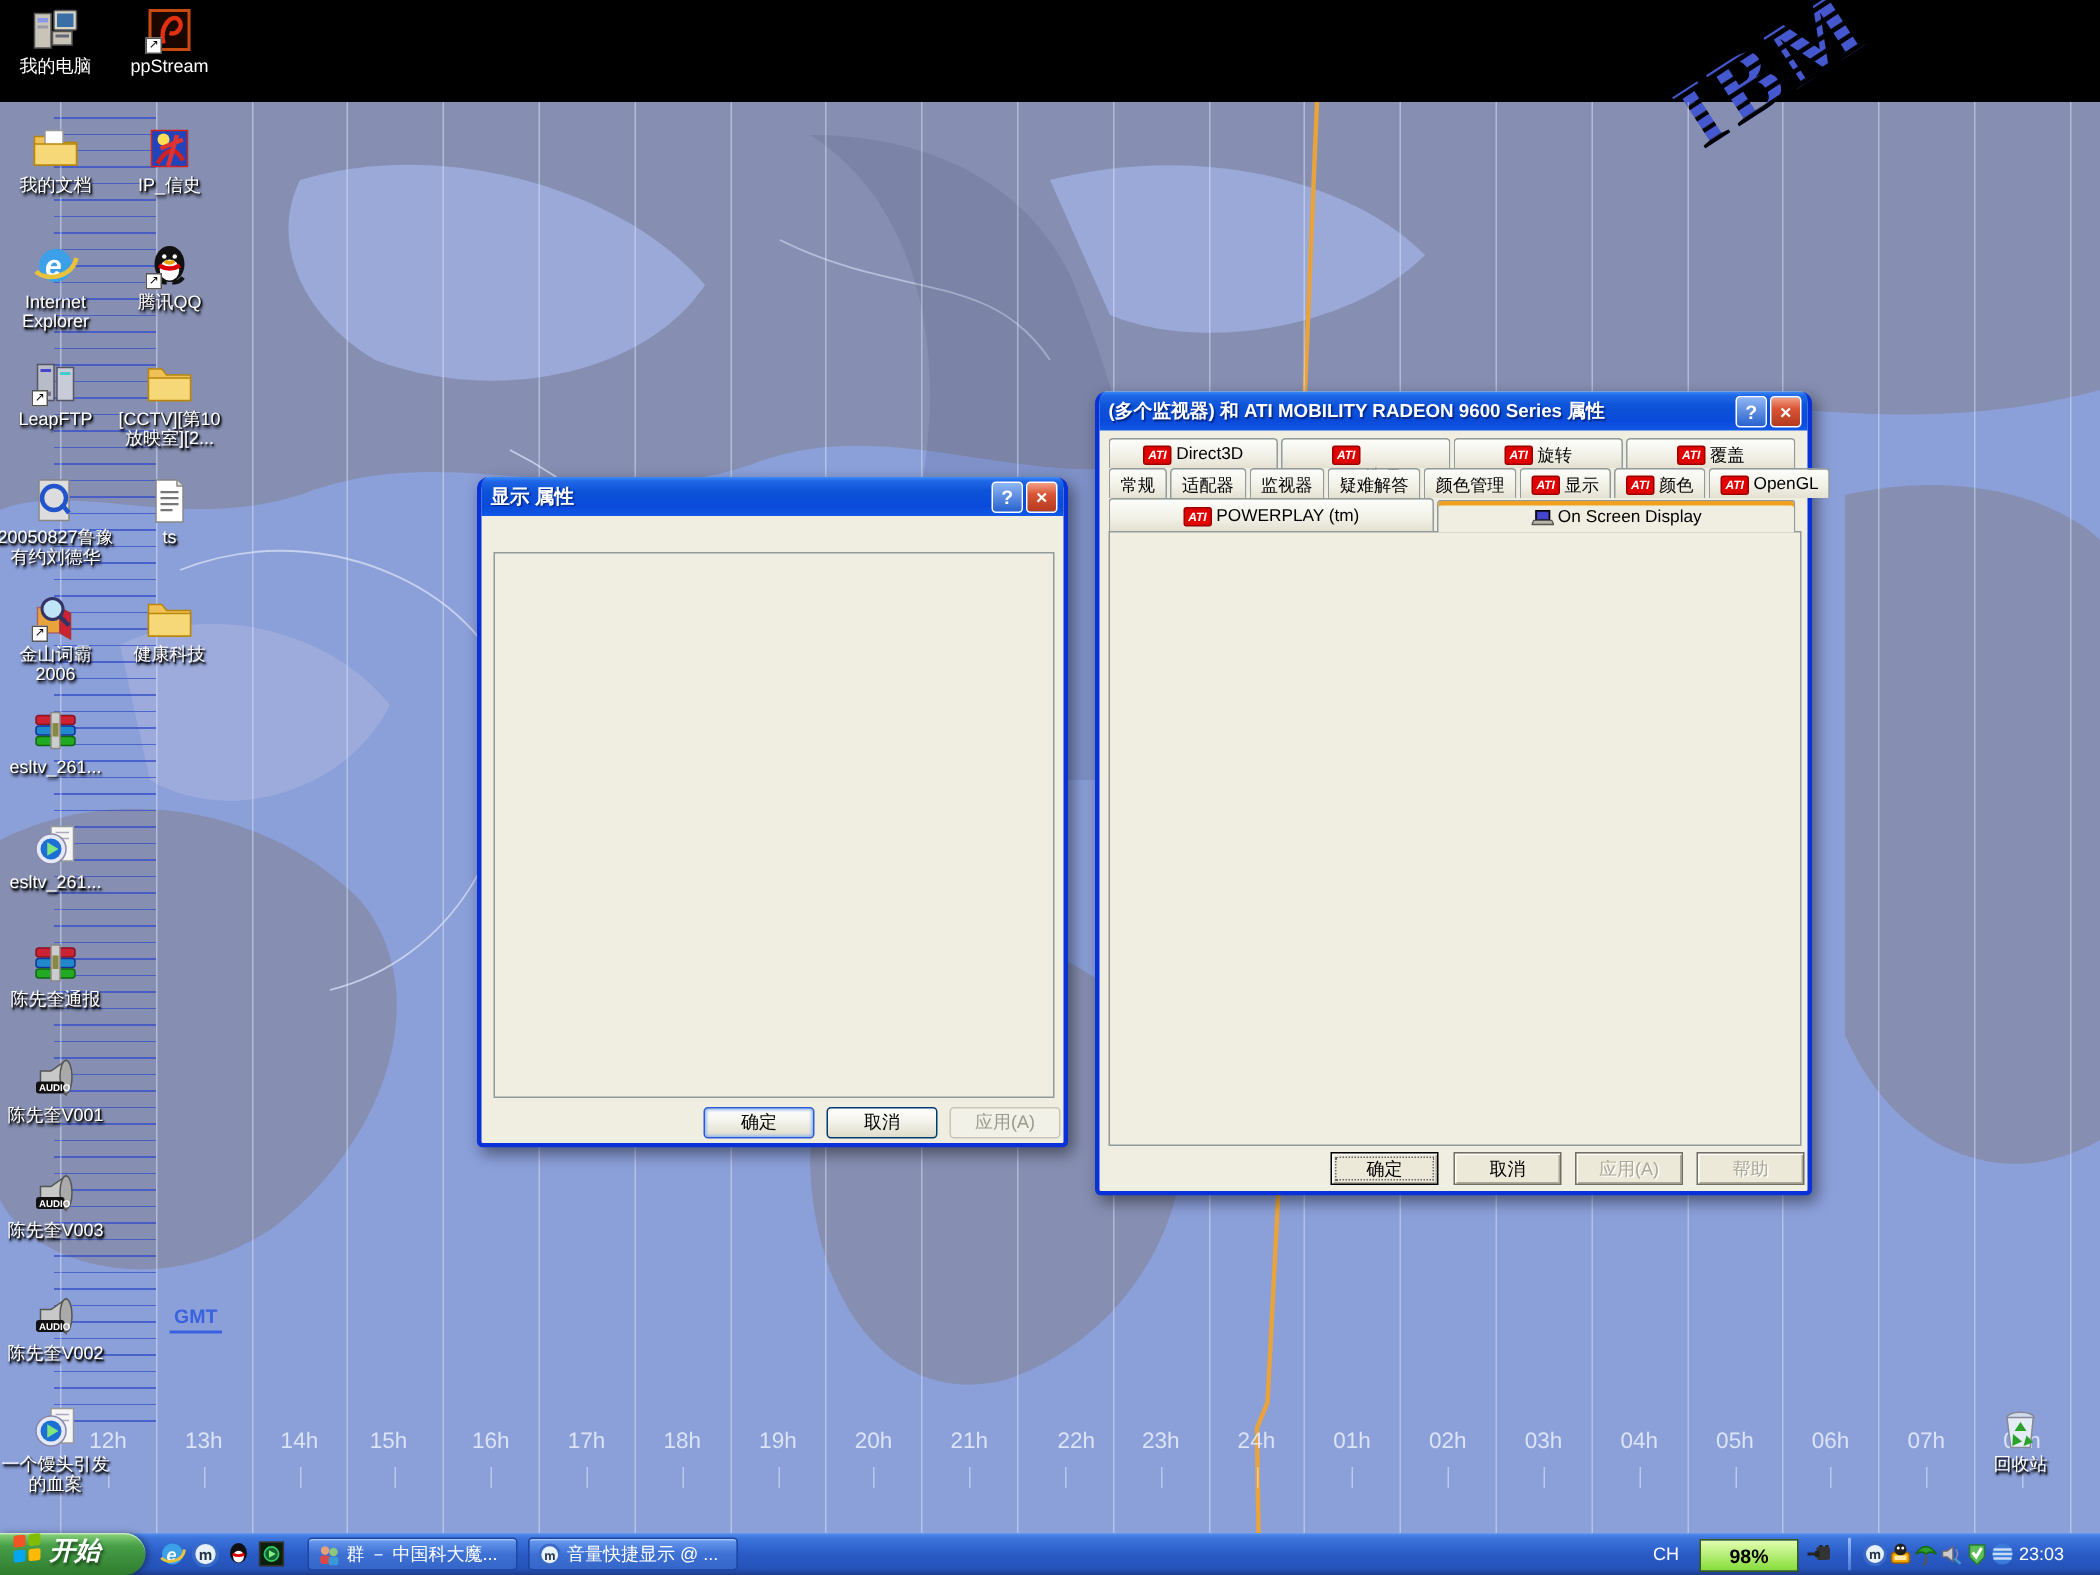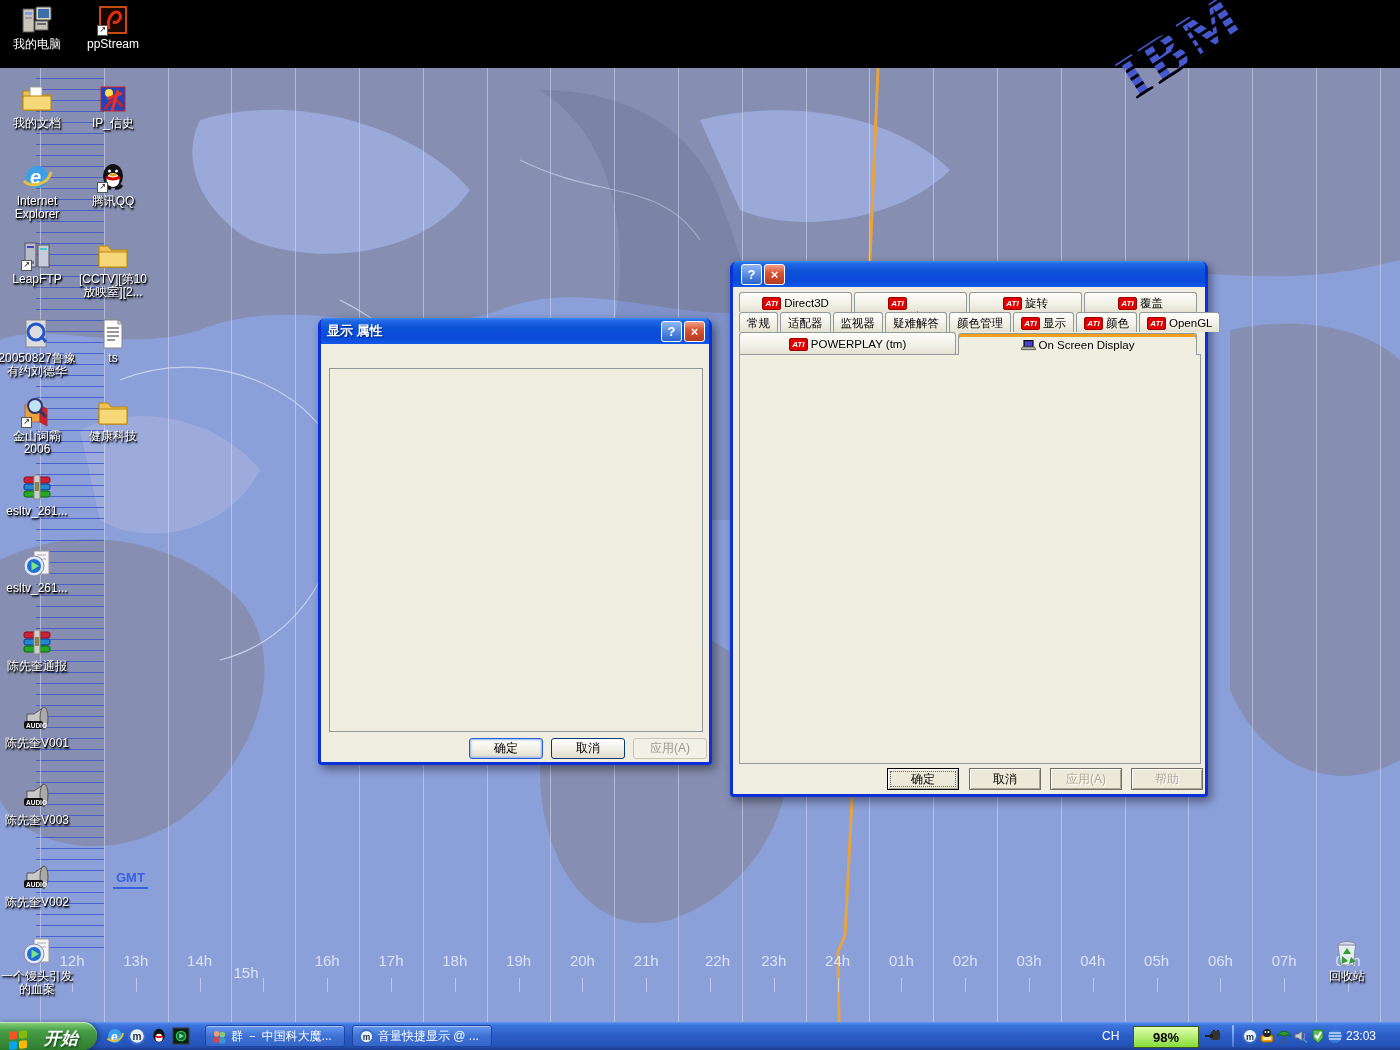--- a/index.html
+++ b/index.html
@@ -77,21 +77,21 @@
   .feat-row{position:absolute;display:flex;align-items:center;height:17px;}
   .feat-icon{width:40px;display:flex;justify-content:center;flex:none;}
   .ibm-pill{width:46px;height:13px;border-radius:7px;background:linear-gradient(#8A96D8,#2A3670);border:1px solid #1A2450;
     color:#fff;font-size:7px;font-weight:bold;font-style:italic;display:flex;align-items:center;justify-content:center;flex:none;}
   
   #taskbar{position:absolute;left:0;top:1022px;width:1400px;height:28px;z-index:20;
     background:linear-gradient(180deg,#6FA1F0 0%,#4A85E8 4%,#3C74DC 12%,#2A5BC6 50%,#2453B8 85%,#1E3C8C 100%);}
   #start-btn{position:absolute;left:0;top:0;width:97px;height:28px;border-radius:0 14px 14px 0;
     background:linear-gradient(180deg,#8CD47C 0%,#48A048 30%,#3D8F3D 60%,#2E7D2E 100%);
     box-shadow:inset 0 1px 0 rgba(255,255,255,.5),2px 0 4px rgba(0,0,0,.35);
-    display:flex;align-items:flex-end;gap:16px;padding-left:8px;box-sizing:border-box;}
+    display:flex;align-items:flex-start;gap:5px;padding-left:8px;box-sizing:border-box;}
   #start-btn .stxt{color:#fff;font-weight:bold;font-style:italic;font-size:17px;text-shadow:1px 2px 2px #1E4B1E;}
   .ql-icon{position:absolute;top:5px;width:18px;height:18px;}
   .ql-icon svg{width:18px;height:18px;display:block;}
   .task-btn{position:absolute;top:3px;height:22px;border-radius:3px;border:1px solid #1E46A0;
     background:linear-gradient(#699BF0,#3E71D4 50%,#3565C8);box-shadow:inset 0 1px 0 rgba(255,255,255,.4);
     display:flex;align-items:center;gap:4px;padding:0 6px;color:#fff;font-size:12px;box-sizing:border-box;white-space:nowrap;overflow:hidden;}
   .task-btn svg{width:15px;height:15px;flex:none;}
   .tray-txt{position:absolute;color:#fff;font-size:12px;top:7px;}
   #battery{position:absolute;left:1133px;top:4px;width:64px;height:20px;background:linear-gradient(#E2FFB0,#86DC3A);
     border:1px solid #3A5A1A;display:flex;align-items:center;justify-content:center;color:#000;font-weight:bold;font-size:13px;}
@@ -164,21 +164,21 @@
       <div class="tz-line" style="left:1188.3999999999999px;"></div>
       <div class="tz-line" style="left:1252.2px;"></div>
       <div class="tz-line" style="left:1316px;"></div>
       <div class="tz-line" style="left:1379.8px;"></div>
       <div class="tz-label" style="left:52px;">12h</div>
       <div class="tz-tick" style="left:72px;"></div>
       <div class="tz-label" style="left:115.80000000000001px;">13h</div>
       <div class="tz-tick" style="left:135.8px;"></div>
       <div class="tz-label" style="left:179.6px;">14h</div>
       <div class="tz-tick" style="left:199.6px;"></div>
-      <div class="tz-label" style="left:226px;margin-top:12px;">15h</div>
+      <div class="tz-label" style="left:239px;">15h</div>
       <div class="tz-tick" style="left:263.4px;"></div>
       <div class="tz-label" style="left:307.2px;">16h</div>
       <div class="tz-tick" style="left:327.2px;"></div>
       <div class="tz-label" style="left:371px;">17h</div>
       <div class="tz-tick" style="left:391px;"></div>
       <div class="tz-label" style="left:434.79999999999995px;">18h</div>
       <div class="tz-tick" style="left:454.79999999999995px;"></div>
       <div class="tz-label" style="left:498.5999999999999px;">19h</div>
       <div class="tz-tick" style="left:518.5999999999999px;"></div>
       <div class="tz-label" style="left:562.4px;">20h</div>
@@ -504,20 +504,21 @@
     <div class="xp-btn" style="left:188px;top:356px;width:92px;height:20px;">疑难解答(T)...</div>
     <div class="xp-btn" style="left:294px;top:356px;width:74px;height:20px;">高级(V)</div>
 
     <div class="xp-btn default" style="left:148px;top:420px;width:74px;height:21px;">确定</div>
     <div class="xp-btn" style="left:230px;top:420px;width:74px;height:21px;">取消</div>
     <div class="xp-btn disabled" style="left:312px;top:420px;width:74px;height:21px;">应用(A)</div>
   </div>
 
   <div class="win" id="ati-win" style="left:730px;top:261px;width:472px;height:533px;z-index:6;">
     <div class="titlebar">
+      <span class="ttl" style="font-size:12.5px;">(多个监视器) 和 ATI MOBILITY RADEON 9600 Series 属性</span>
       <span class="tb-btn tb-help">?</span>
       <span class="tb-btn tb-close">×</span>
     </div>
     <div id="ati-tabs" style="position:absolute;left:6px;top:31px;width:460px;z-index:2;">
         <div style="display:flex;align-items:flex-end;height:20px;">
           <div class="xp-tab" style="flex:1;height:100%;font-size:11.5px;">
             <span class="ati-chip">ATI</span>
             <span style="white-space:nowrap;">Direct3D</span>
           </div>
           <div class="xp-tab" style="flex:1;height:100%;font-size:11.5px;">

